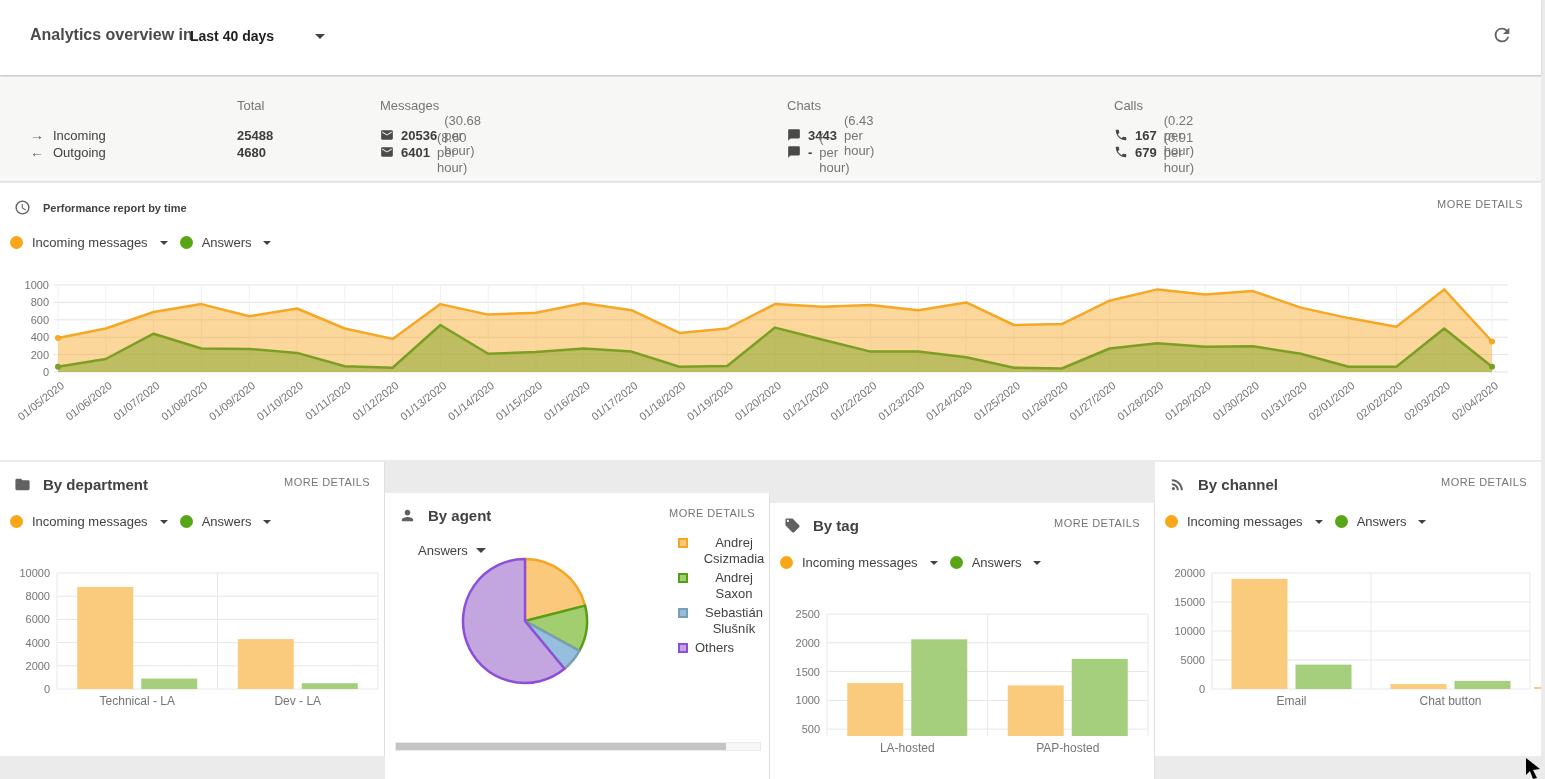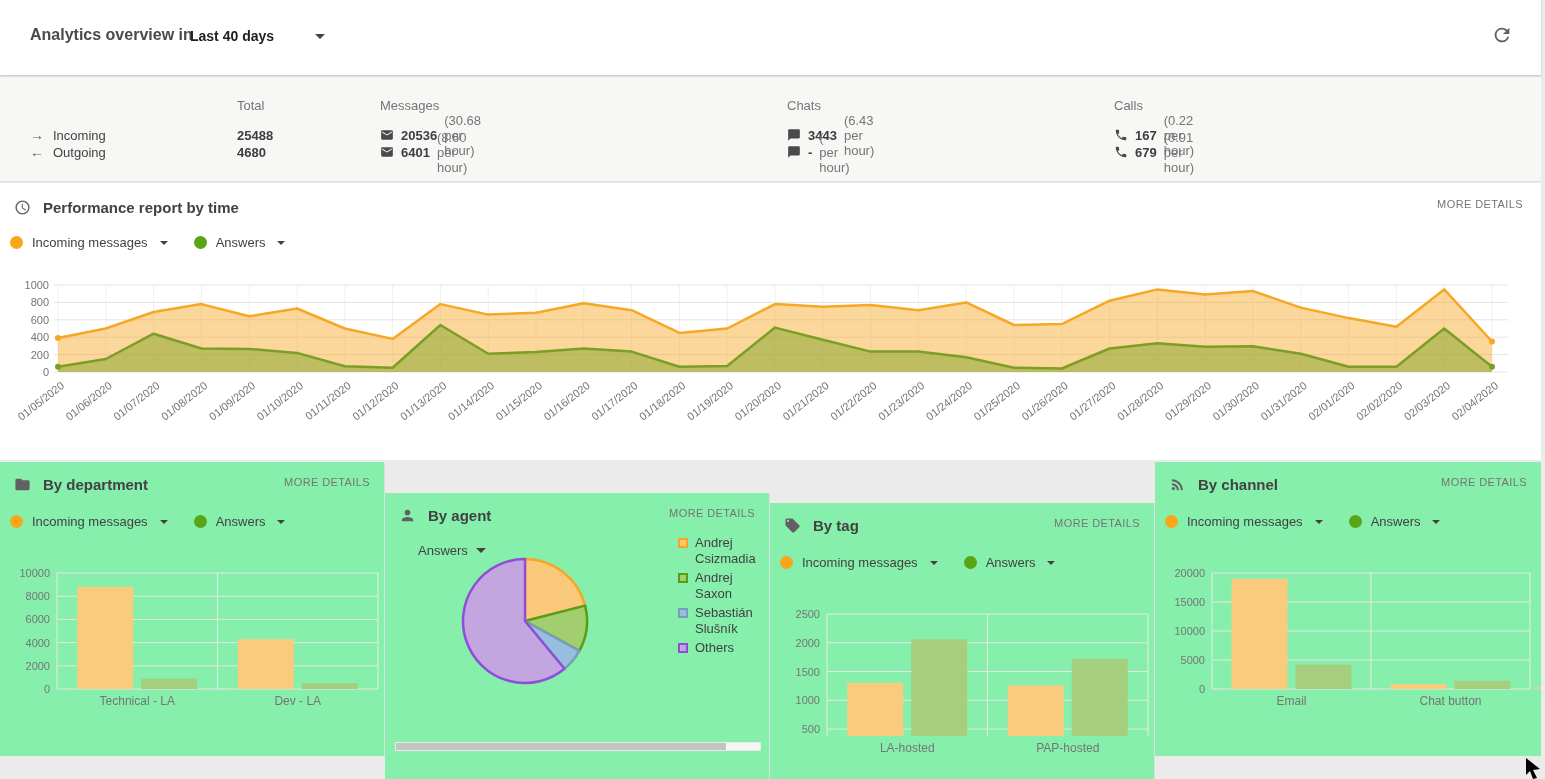--- a/index.html
+++ b/index.html
@@ -26,44 +26,44 @@
   .srate { color:#757575; }
   .sicon svg { fill:#4a4a4a; display:block; }
   .arrow { font-size:14px; color:#616161; width:16px; display:inline-block; }
   .slabel { color:#424242; }
 
   .panel-head-icon svg { fill:#616161; display:block; }
   .more { position:absolute; font-size:11px; color:#757575; letter-spacing:.4px; cursor:pointer; }
 
   .perf { position:absolute; left:0; top:183px; width:1541px; height:277px; background:#fff; }
   .perf .phead { position:absolute; left:14px; top:16px; display:flex; align-items:center; gap:12px; }
-  .perf .phead h2 { font-size:15px; font-weight:bold; color:#424242; }
+  .perf .phead h2 { font-size:11px; font-weight:bold; color:#424242; }
   .perf .more { right:18px; top:15px; }
 
-  .legend { position:absolute; display:flex; align-items:center; gap:26px; }
+  .legend { position:absolute; display:flex; align-items:center; gap:12px; }
   .perf .legend { left:10px; top:52px; }
   .litem { display:flex; align-items:center; gap:9px; font-size:13px; color:#424242; cursor:pointer; }
   .dot { width:13px; height:13px; border-radius:50%; display:inline-block; }
   .litem .caret { border-left-width:4px; border-right-width:4px; border-top-width:4px; margin-left:3px; }
 
   .bottom { position:absolute; left:0; top:462px; width:1541px; height:294px; display:flex; }
-  .panel { position:relative; background:#86efac; height:294px; border-right:1px solid #E0E0E0; }
+  .panel { position:relative; background:#ffffff; height:294px; border-right:1px solid #E0E0E0; }
   .panel:last-child { border-right:none; }
   .panel .phead { position:absolute; left:14px; top:14px; display:flex; align-items:center; gap:12px; }
   .panel .phead h2 { font-size:15px; font-weight:bold; color:#424242; }
   .panel .more { right:14px; top:14px; }
   .panel .legend { left:10px; top:52px; }
 
   .chart-mount { position:absolute; left:0; top:95px; }
   .area-mount { position:absolute; left:12px; top:90px; }
 
   .pie-dropdown { position:absolute; left:33px; top:50px; display:flex; align-items:center; gap:8px;
                   font-size:13px; color:#424242; cursor:pointer; }
   .pie-legend { position:absolute; left:293px; top:42px; width:95px; }
-  .pl-item { display:flex; gap:7px; font-size:13px; color:#424242; line-height:16px; margin-bottom:3px; }
+  .pl-item { display:flex; gap:7px; font-size:13px; color:#424242; line-height:16px; margin-bottom:3px;text-align:center; }
   .pl-sq { flex:0 0 10px; width:10px; height:10px; margin-top:3px; border:2px solid; }
 
   .hscroll { position:absolute; left:10px; top:249px; width:366px; height:9px; background:#F6F6F6;
              border:1px solid #EAEAEA; }
   .hscroll .thumb { position:absolute; left:0; top:0; height:7px; width:330px; background:#C4C4C4; cursor:pointer; }
 
   .cursor { position:absolute; left:1524px; top:758px; z-index:9; }
   svg text { font-family:"Liberation Sans",sans-serif; }
 </style>
 </head>

